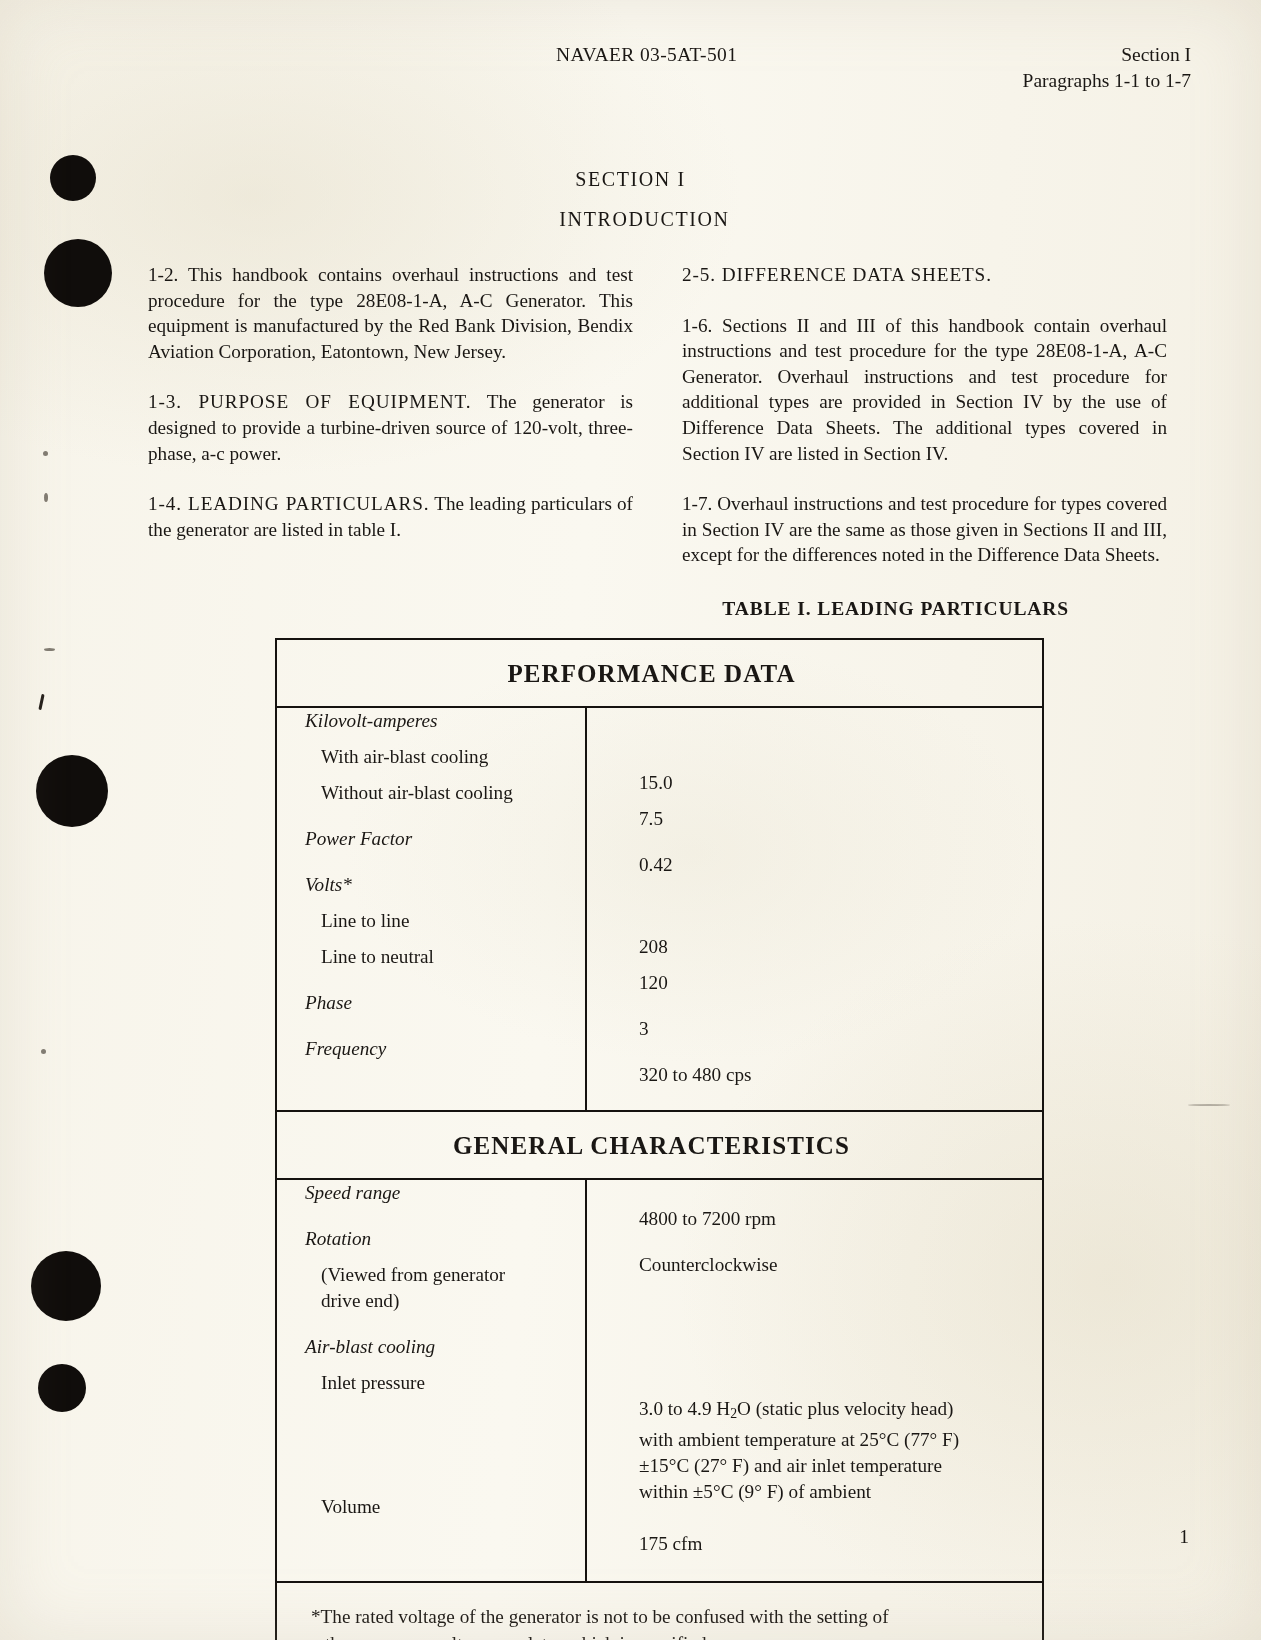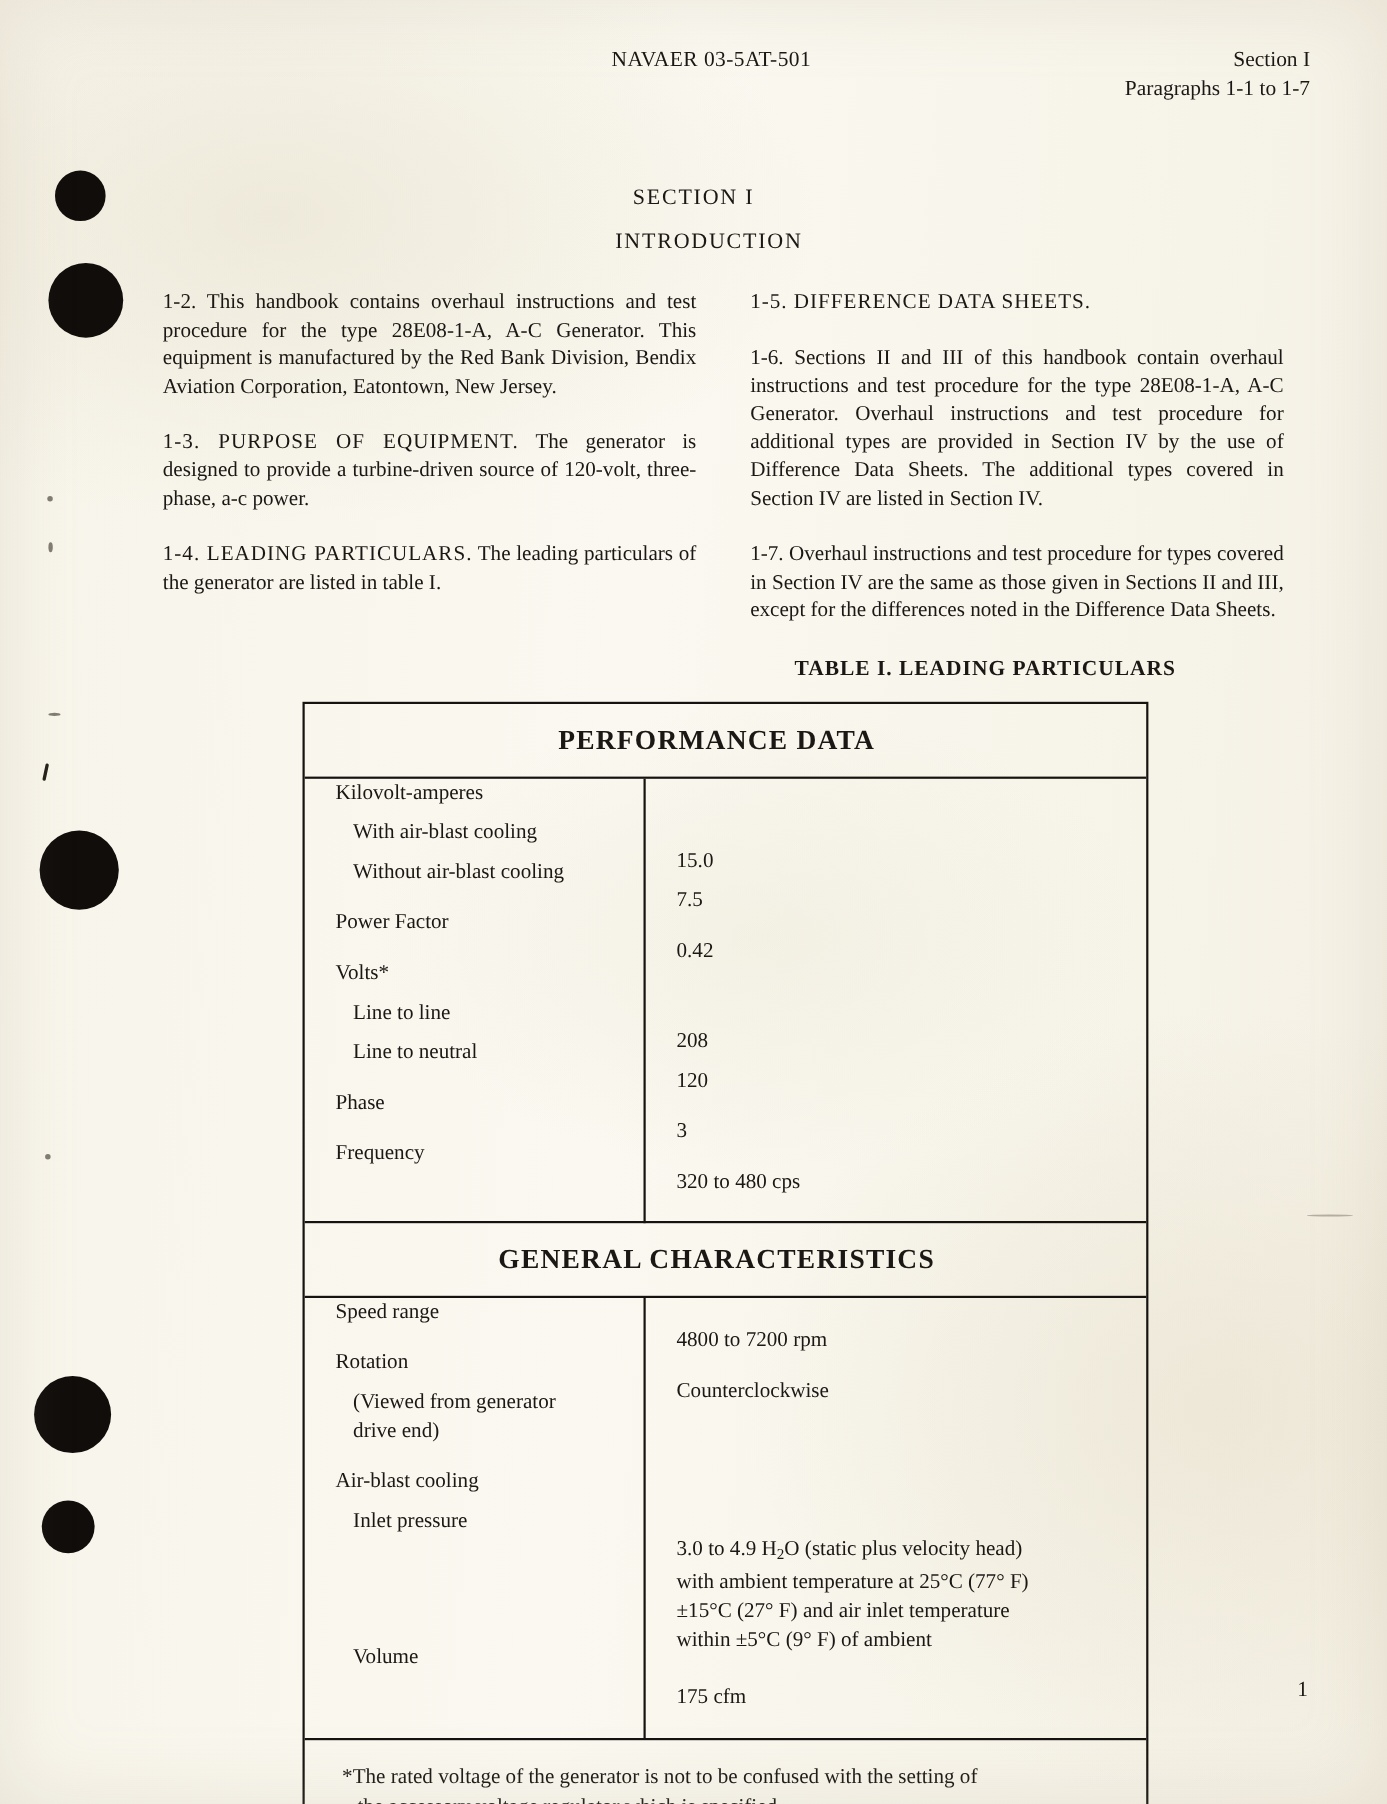--- a/index.html
+++ b/index.html
@@ -126,27 +126,27 @@
   .grid .val {
     font-size: 19.2px;
     line-height: 26px;
     box-sizing: border-box;
   }
   .grid .lab {
     border-right: 2px solid #15120f;
     padding: 0 10px 0 0;
   }
   .grid .val {
-    padding-left: 28px;
+    padding-left: 52px;
     border-radius: 11px;
   }
   .cellpad-top { padding-top: 26px; }
   .r { margin: 0 0 20px 0; }
   .r.tight { margin-bottom: 10px; }
-  .r.ind1 { padding-left: 28px; }
+  .r.ind1 { padding-left: 28px; font-style: italic; }
   .r.ind2 { padding-left: 44px; }
   .r.last { margin-bottom: 24px; }
   .vblank { visibility: hidden; }
   .note-row {
     border-top: 2px solid #15120f;
     font-size: 19.2px;
     line-height: 27px;
     padding: 20px 34px 22px 34px;
   }
   .note-row .ln2 { padding-left: 14px; }
@@ -213,21 +213,21 @@
   <div class="sec-head" id="sec-title">SECTION I</div>
   <div class="sec-head" id="sec-sub">INTRODUCTION</div>
 
   <div class="col" id="col-left">
     <p class="para">1-2.  This handbook contains overhaul instructions and test procedure for the type 28E08-1-A, A-C Generator.  This equipment is manufactured by the Red Bank Division, Bendix Aviation Corporation, Eatontown, New Jersey.</p>
     <p class="para"><span class="runin">1-3.  PURPOSE OF EQUIPMENT.</span> <span>The generator is designed to provide a turbine-driven source of 120-volt, three-phase, a-c power.</span></p>
     <p class="para"><span class="runin">1-4.  LEADING PARTICULARS.</span> <span>The leading particulars of the generator are listed in table I.</span></p>
   </div>
 
   <div class="col" id="col-right">
-    <p class="para head">1-5.  DIFFERENCE DATA SHEETS.</p>
+    <p class="para head">2-5.  DIFFERENCE DATA SHEETS.</p>
     <p class="para">1-6.  Sections II and III of this handbook contain overhaul instructions and test procedure for the type 28E08-1-A, A-C Generator.  Overhaul instructions and test procedure for additional types are provided in Section IV by the use of Difference Data Sheets. The additional types covered in Section IV are listed in Section IV.</p>
     <p class="para">1-7.  Overhaul instructions and test procedure for types covered in Section IV are the same as those given in Sections II and III, except for the differences noted in the Difference Data Sheets.</p>
   </div>
 
   <div id="table-caption">TABLE I.  LEADING PARTICULARS</div>
 
   <div id="tbl">
 
     <div class="band">PERFORMANCE DATA</div>
 

